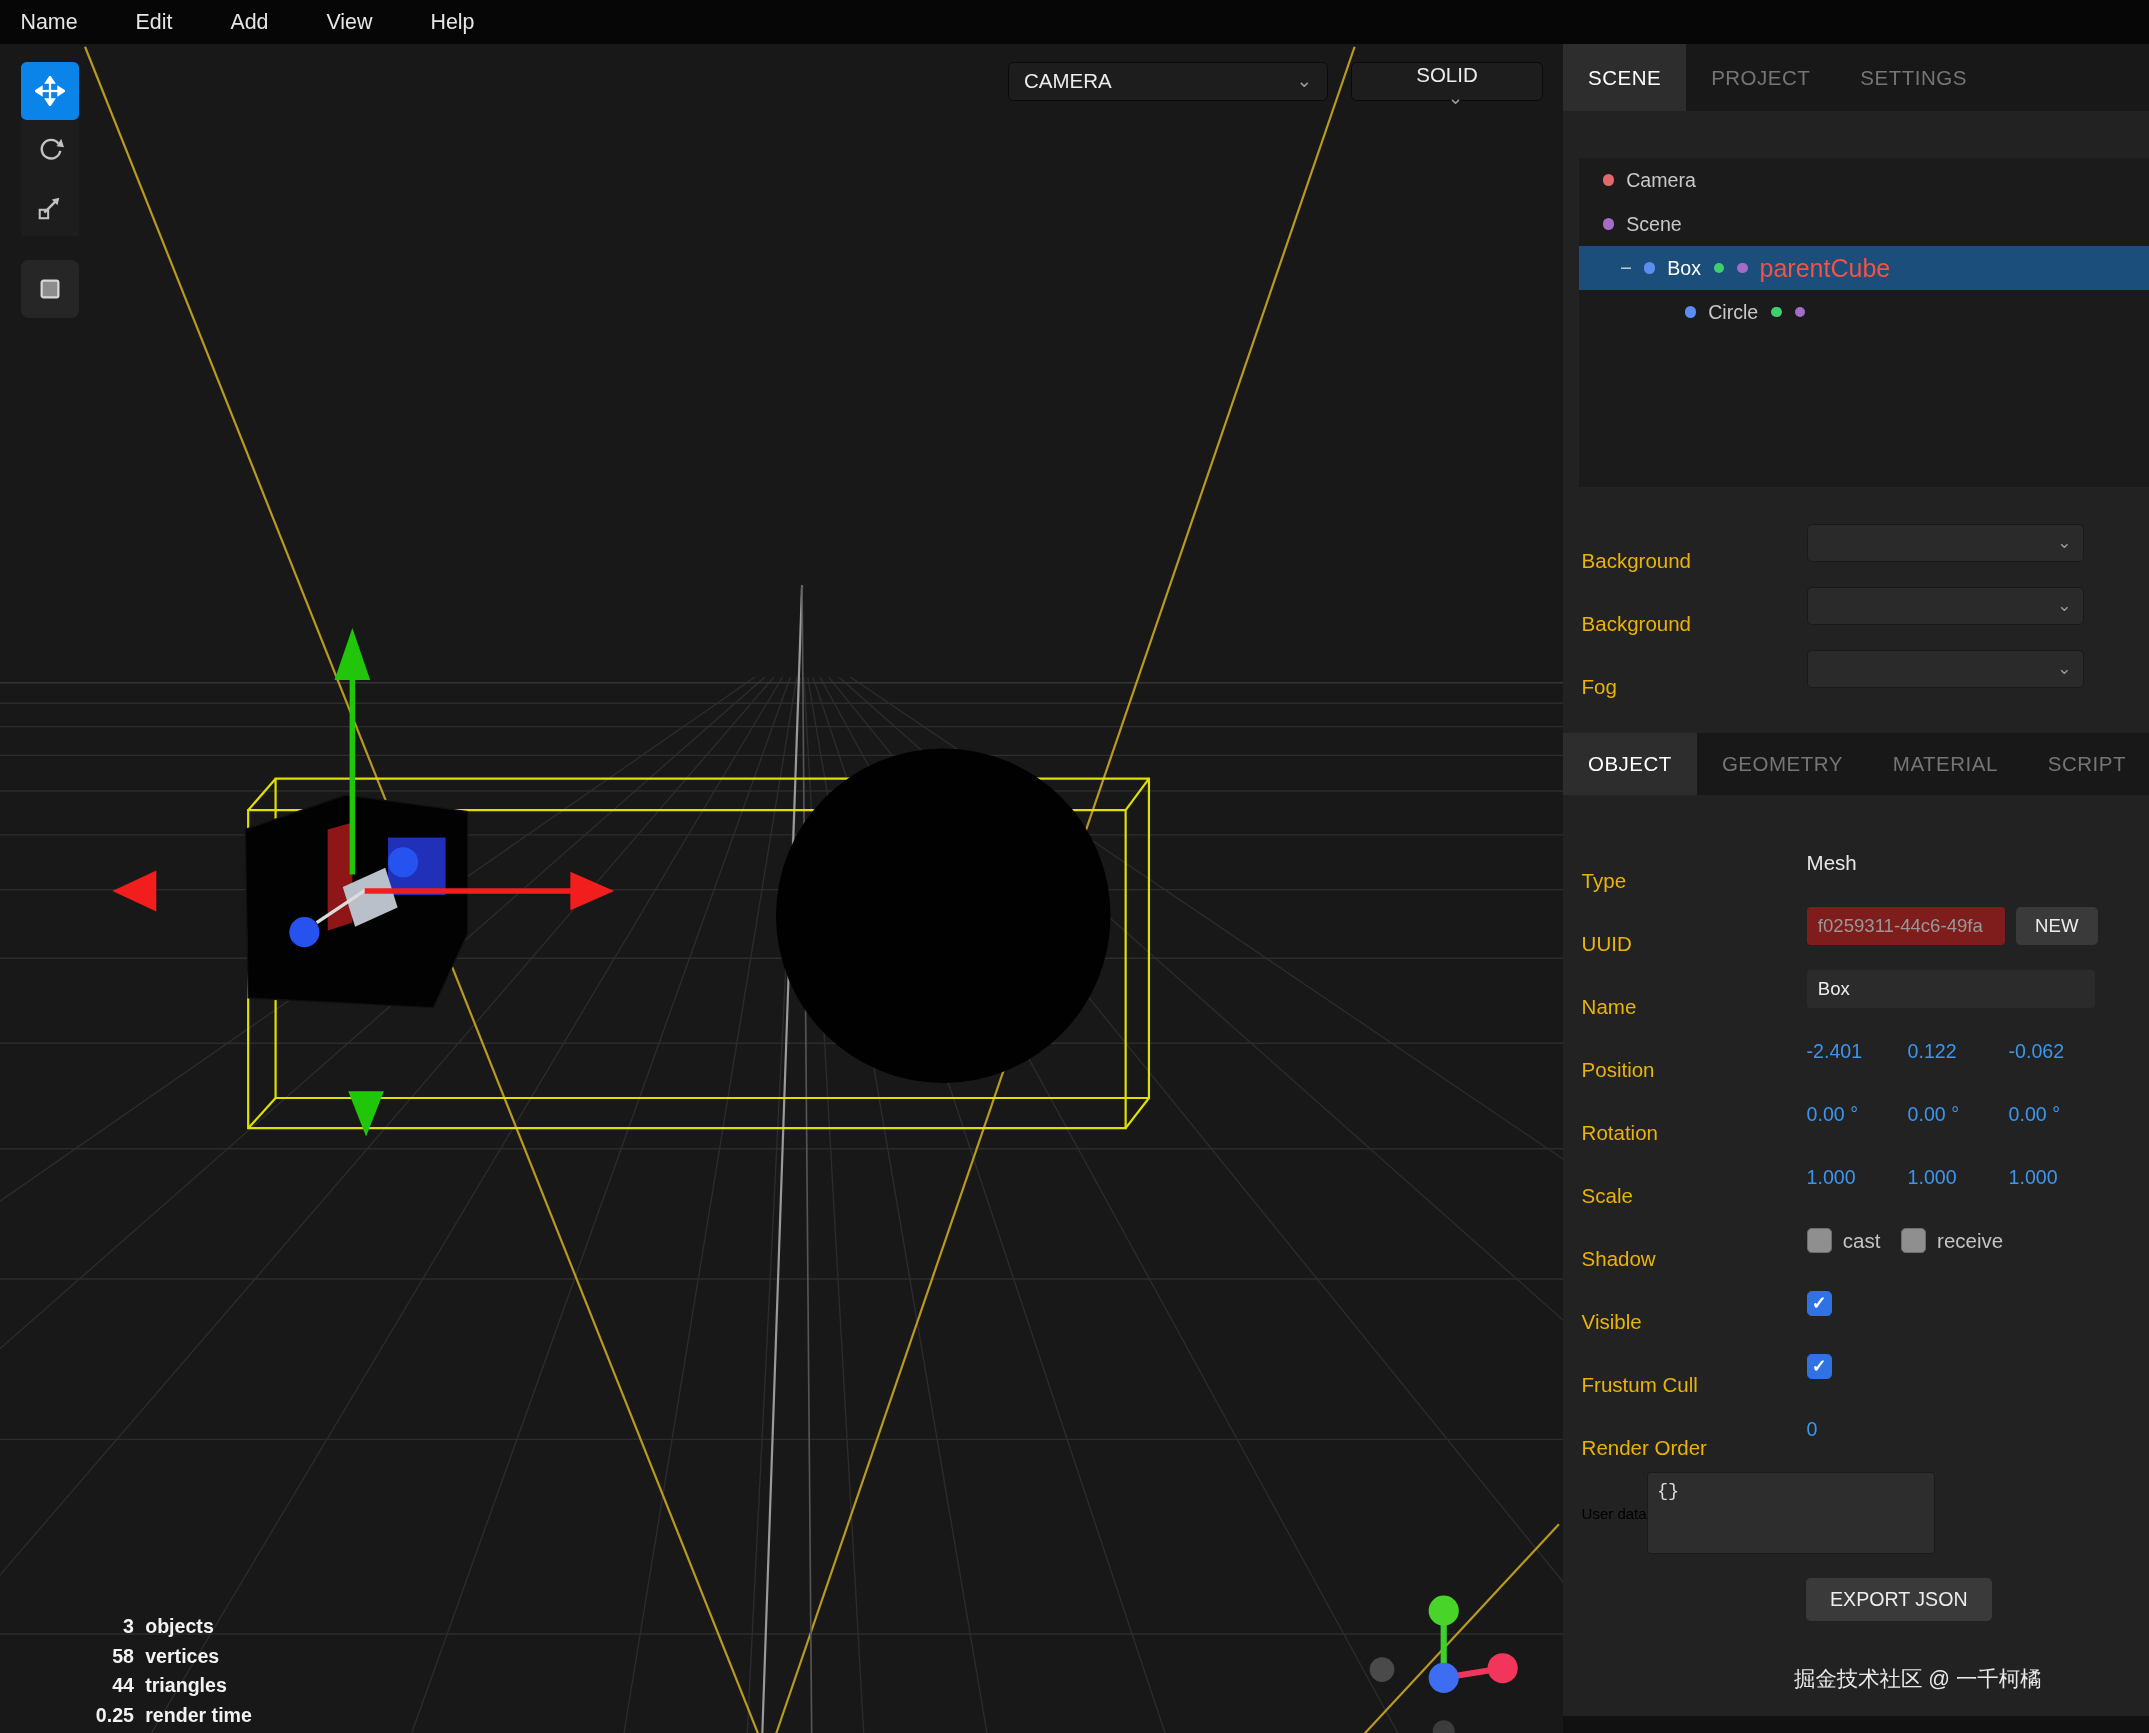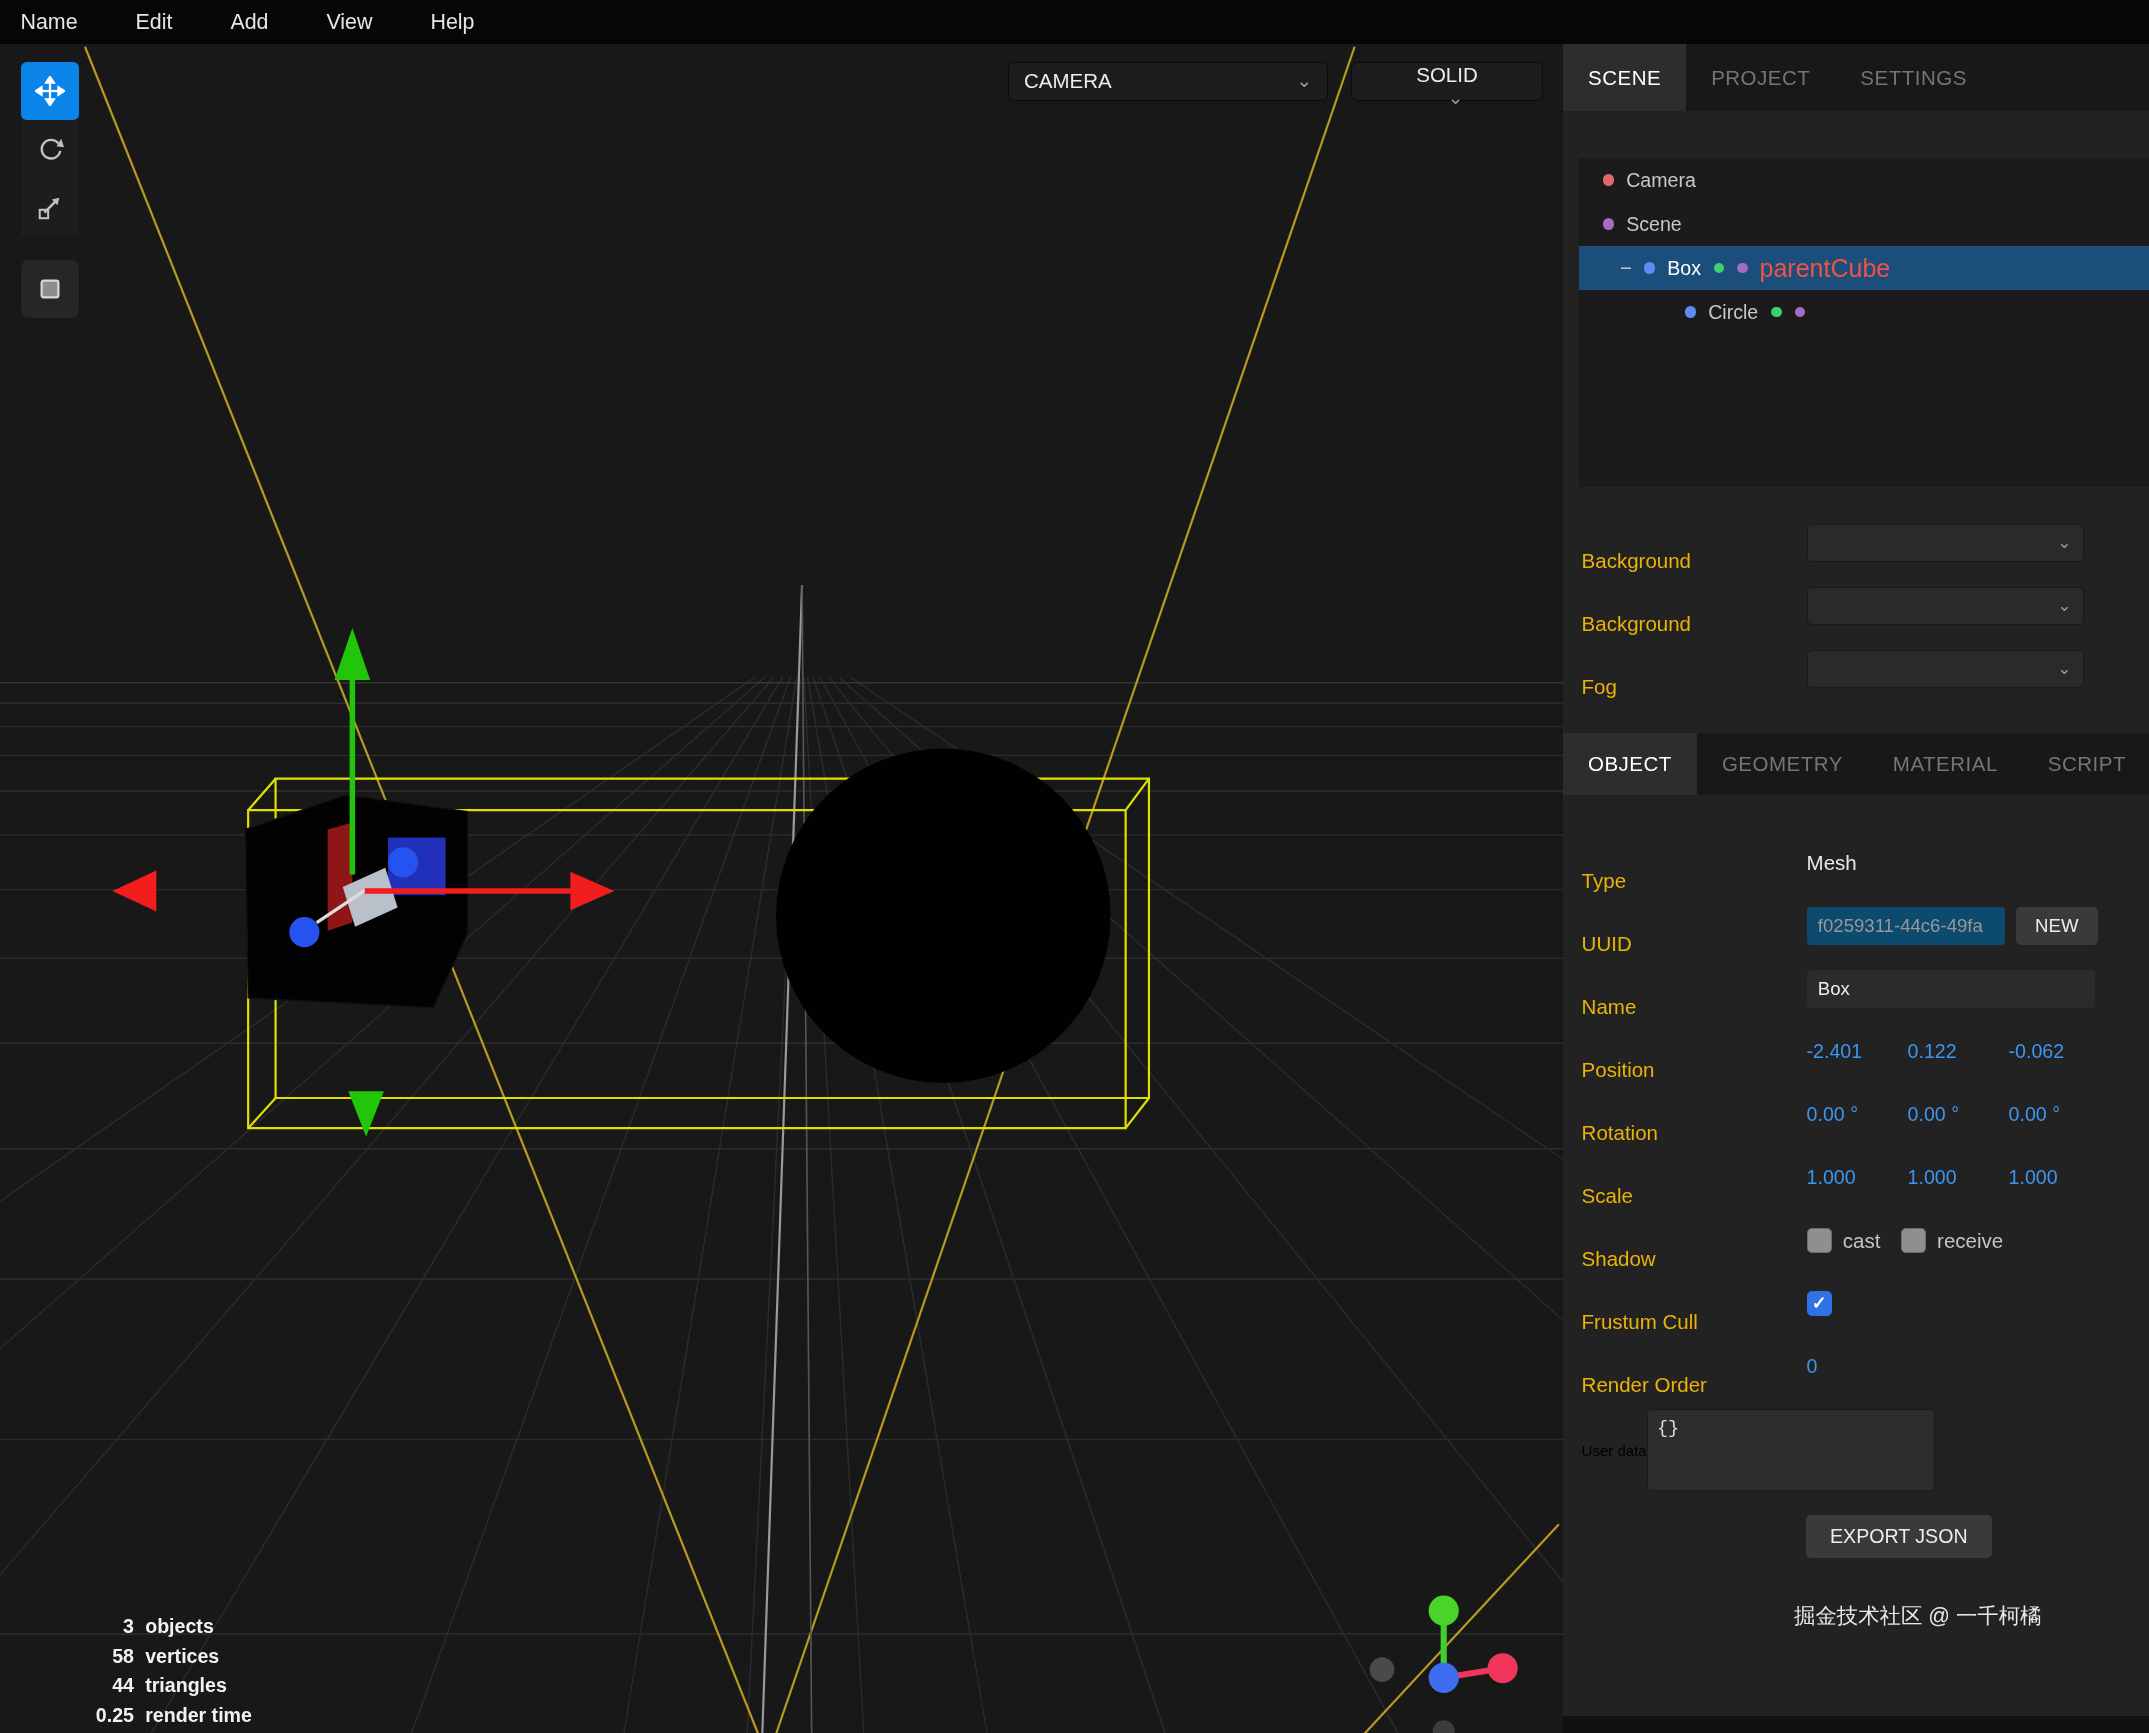--- a/index.html
+++ b/index.html
@@ -66,21 +66,21 @@
   .prow { height:63px; display:flex; align-items:center; padding-left:18.6px; }
   .prow .plabel { width:225px; font-size:20.5px; color:#eab308; flex:0 0 auto;margin-top:36px; }
   .pval { font-size:20.5px; color:#e8e8e8; }
   .pnum { font-size:19.6px; color:#3c96f0; width:101px; }
   .sel-box { width:277px; height:38px; background:#2a2a2a; border:0.9px solid #191919;
              border-radius:4.7px; display:flex; align-items:center; justify-content:flex-end;
              padding:0 11.2px; color:#9a9a9a; font-size:17px; }
   .txt-input { height:38px; background:#2b2b2b; border:none; border-radius:3.7px;
                color:#ececec; font-size:18.6px; padding:0 11.2px; outline:none;
                font-family:"Liberation Sans", sans-serif; }
-  .uuid-input { width:198px; color:#989898; background:#0c4a6e; }
+  .uuid-input { width:198px; color:#989898; background:#7f1d1d; }
   .name-input { width:288px; }
   .btn { background:#3a3a3a; border:none; border-radius:4.7px; color:#ededed;
          font-size:18.6px; font-family:"Liberation Sans", sans-serif; }
   .new-btn { width:82px; height:38px; margin-left:11.2px; }
   .export-btn { height:43px; padding:0 24px; margin:13px 0 0 243px; font-size:19.6px; }
 
   .cb { width:25px; height:25px; border-radius:4.7px; background:#8f8f8f;
         border:0.9px solid #6d6d6d; display:flex; align-items:center; justify-content:center; }
   .cb.on { background:#2e72e4; border-color:#2e72e4; }
   .cb.on::after { content:"✓"; color:#fff; font-size:17.7px; font-weight:bold; }
@@ -343,20 +343,24 @@
       <span class="pnum">1.000</span>
     </div>
     <div class="prow">
       <span class="plabel">Shadow</span>
       <span class="cb"></span>
       <span class="cb-label">cast</span>
       <span class="cb"></span>
       <span class="cb-label">receive</span>
     </div>
     <div class="prow">
+      <span class="plabel">Visible</span>
+      <span class="cb on"></span>
+    </div>
+    <div class="prow">
       <span class="plabel">Frustum Cull</span>
       <span class="cb on"></span>
     </div>
     <div class="prow">
       <span class="plabel">Render Order</span>
       <span class="pnum">0</span>
     </div>
     <div class="udata-row">
       <span class="plabel">User data</span>
       <textarea class="udata" style="">{}</textarea>

